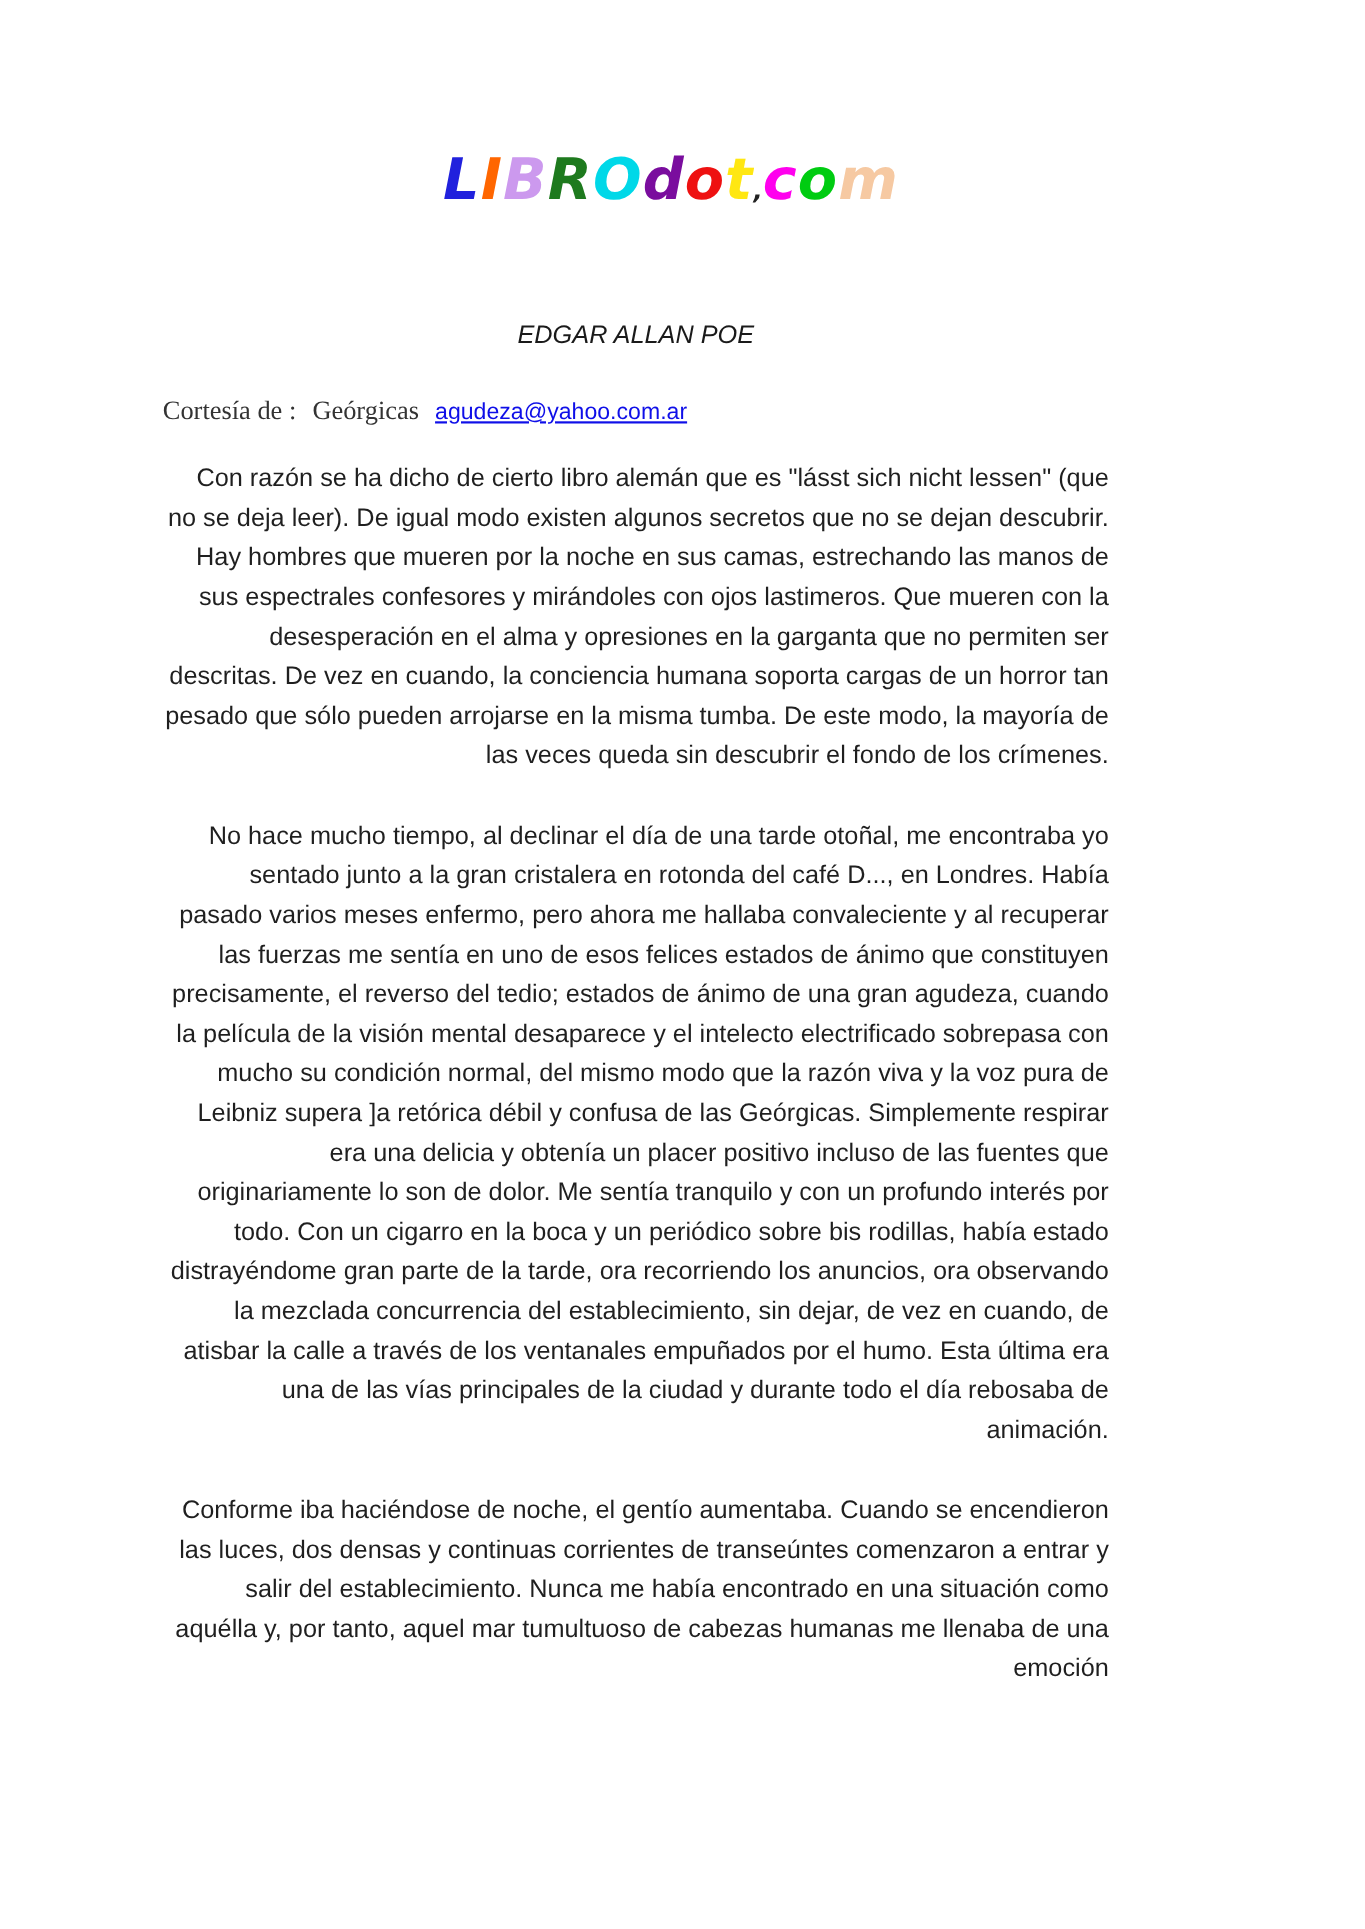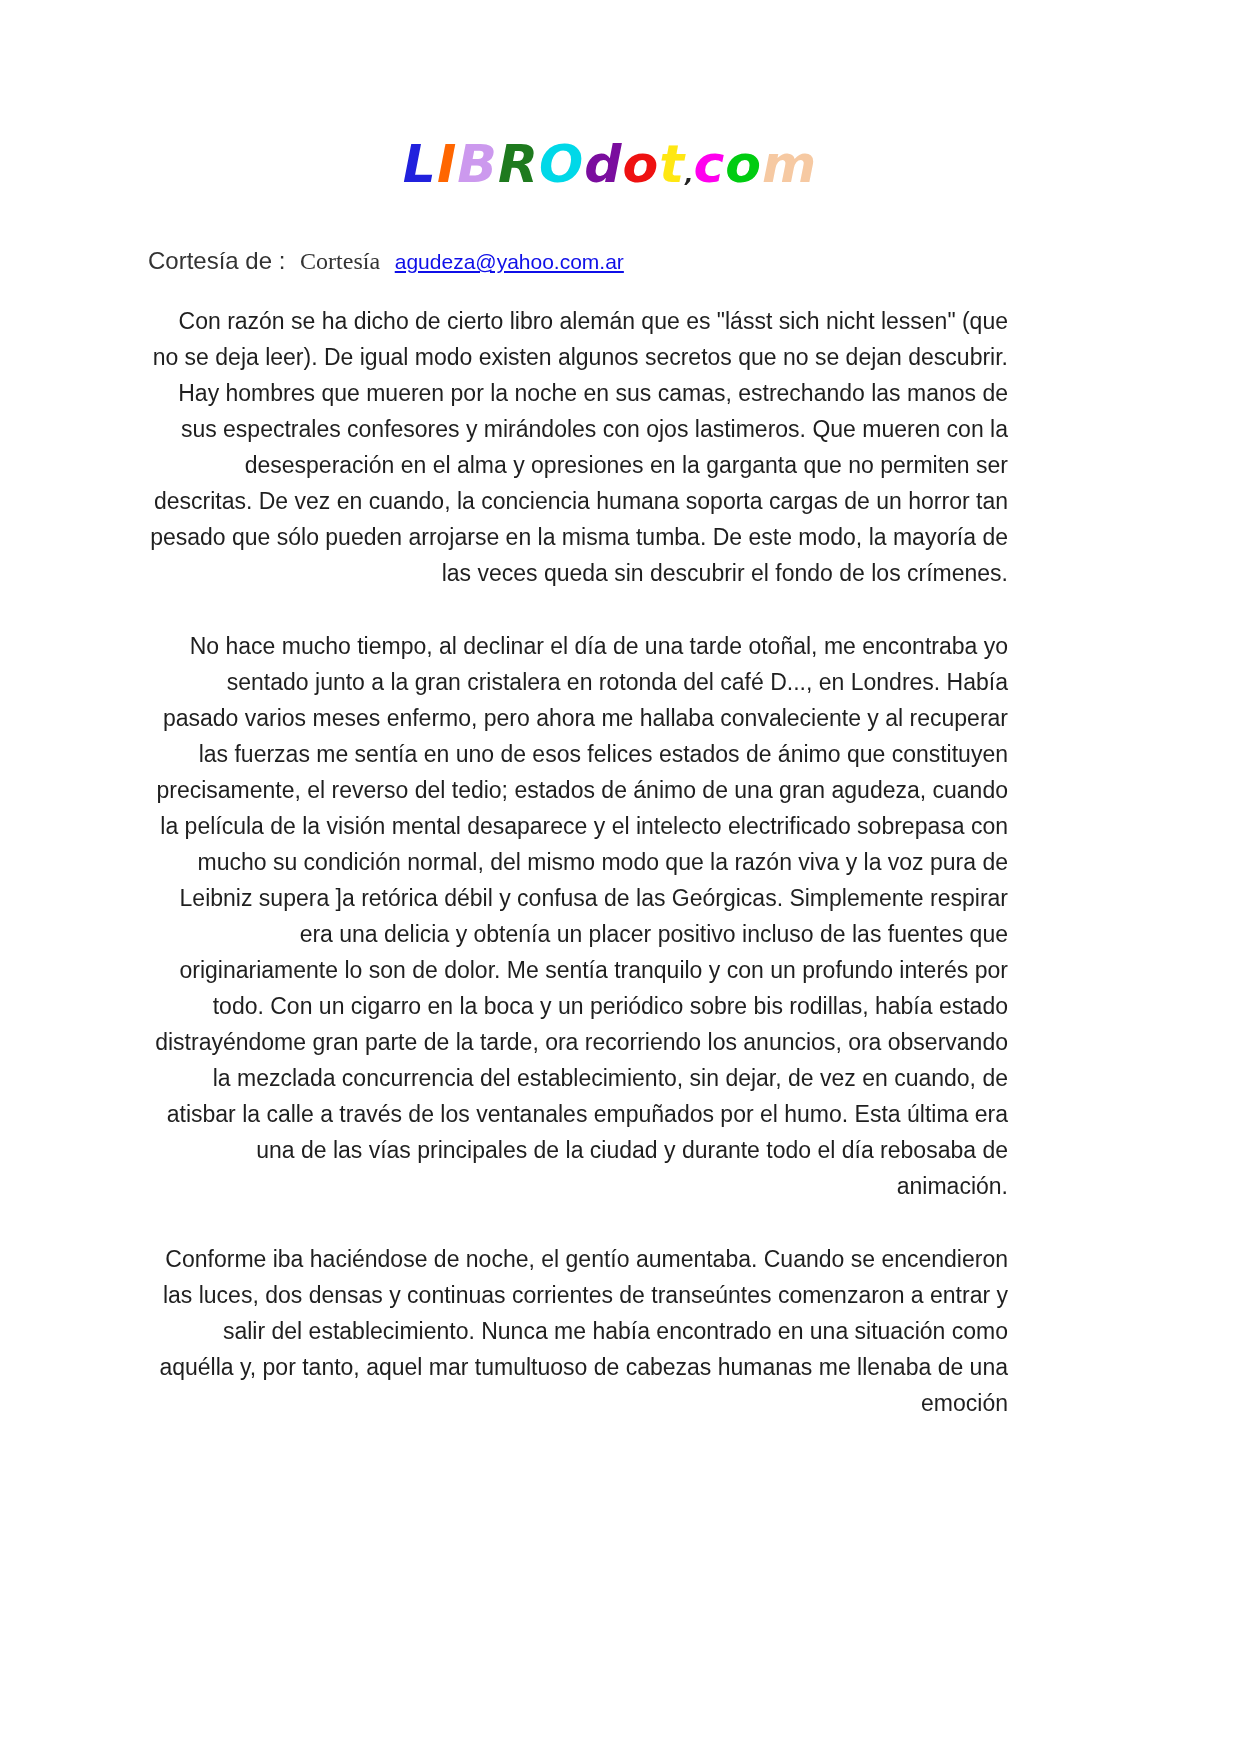--- a/index.html
+++ b/index.html
@@ -48,21 +48,21 @@
     font-size: 27px;
     letter-spacing: 0.3px;
     color: #111111;
   }
   .courtesy {
     margin-top: 42px;
     font-size: 24px;
     color: #333333;
     white-space: nowrap;
   }
-  .courtesy .prefix { font-family: Liberation Sans, sans-serif; }
+  .courtesy .prefix { font-family: Liberation Serif, serif; }
   .courtesy .name {
     font-family: "Liberation Serif", serif;
     color: #333333;
     margin-left: 8px;
   }
   .courtesy .email {
     font-family: "Liberation Sans", sans-serif;
     font-size: 21px;
     color: #0f0fe8;
     text-decoration: underline;
@@ -79,25 +79,26 @@
   .story p { margin: 0 0 37px 0; }
 </style>
 </head>
 <body>
 
 <div class="page">
 
   <div class="logo"><span style="color: rgb(33, 33, 221);">L</span><span style="color: rgb(255, 102, 0);">I</span><span style="color: rgb(204, 153, 238);">B</span><span style="color: rgb(30, 122, 30);">R</span><span style="color: rgb(0, 216, 232);">O</span><span style="color: rgb(122, 13, 158);">d</span><span style="color: rgb(238, 17, 17);">o</span><span style="color: rgb(255, 231, 18);">t</span><span class="dotmark" style="color: rgb(34, 34, 34);">,</span><span style="color: rgb(255, 0, 238);">c</span><span style="color: rgb(0, 204, 17);">o</span><span style="color: rgb(246, 201, 162);">m</span></div>
 
   <div class="column">
+    <div class="author">EDGAR ALLAN POE</div>
 
 
     <div class="courtesy">
       <span class="prefix">Cortesía de :</span>
-      <span class="name">Cortesía</span>
+      <span class="name">Geórgicas</span>
       <a class="email">agudeza@yahoo.com.ar</a>
     </div>
 
     <div class="story">
         <p>Con razón se ha dicho de cierto libro alemán que es "lásst sich nicht lessen" (que no se deja leer). De igual modo existen algunos secretos que no se dejan descubrir. Hay hombres que mueren por la noche en sus camas, estrechando las manos de sus espectrales confesores y mirándoles con ojos lastimeros. Que mueren con la desesperación en el alma y opresiones en la garganta que no permiten ser descritas. De vez en cuando, la conciencia humana soporta cargas de un horror tan pesado que sólo pueden arrojarse en la misma tumba. De este modo, la mayoría de las veces queda sin descubrir el fondo de los crímenes.</p>
         <p>No hace mucho tiempo, al declinar el día de una tarde otoñal, me encontraba yo sentado junto a la gran cristalera en rotonda del café D..., en Londres. Había pasado varios meses enfermo, pero ahora me hallaba convaleciente y al recuperar las fuerzas me sentía en uno de esos felices estados de ánimo que constituyen precisamente, el reverso del tedio; estados de ánimo de una gran agudeza, cuando la película de la visión mental desaparece y el intelecto electrificado sobrepasa con mucho su condición normal, del mismo modo que la razón viva y la voz pura de Leibniz supera ]a retórica débil y confusa de las Geórgicas. Simplemente respirar era una delicia y obtenía un placer positivo incluso de las fuentes que originariamente lo son de dolor. Me sentía tranquilo y con un profundo interés por todo. Con un cigarro en la boca y un periódico sobre bis rodillas, había estado distrayéndome gran parte de la tarde, ora recorriendo los anuncios, ora observando la mezclada concurrencia del establecimiento, sin dejar, de vez en cuando, de atisbar la calle a través de los ventanales empuñados por el humo. Esta última era una de las vías principales de la ciudad y durante todo el día rebosaba de animación.</p>
         <p>Conforme iba haciéndose de noche, el gentío aumentaba. Cuando se encendieron las luces, dos densas y continuas corrientes de transeúntes comenzaron a entrar y salir del establecimiento. Nunca me había encontrado en una situación como aquélla y, por tanto, aquel mar tumultuoso de cabezas humanas me llenaba de una emoción</p>
       </div>
   </div>
 

